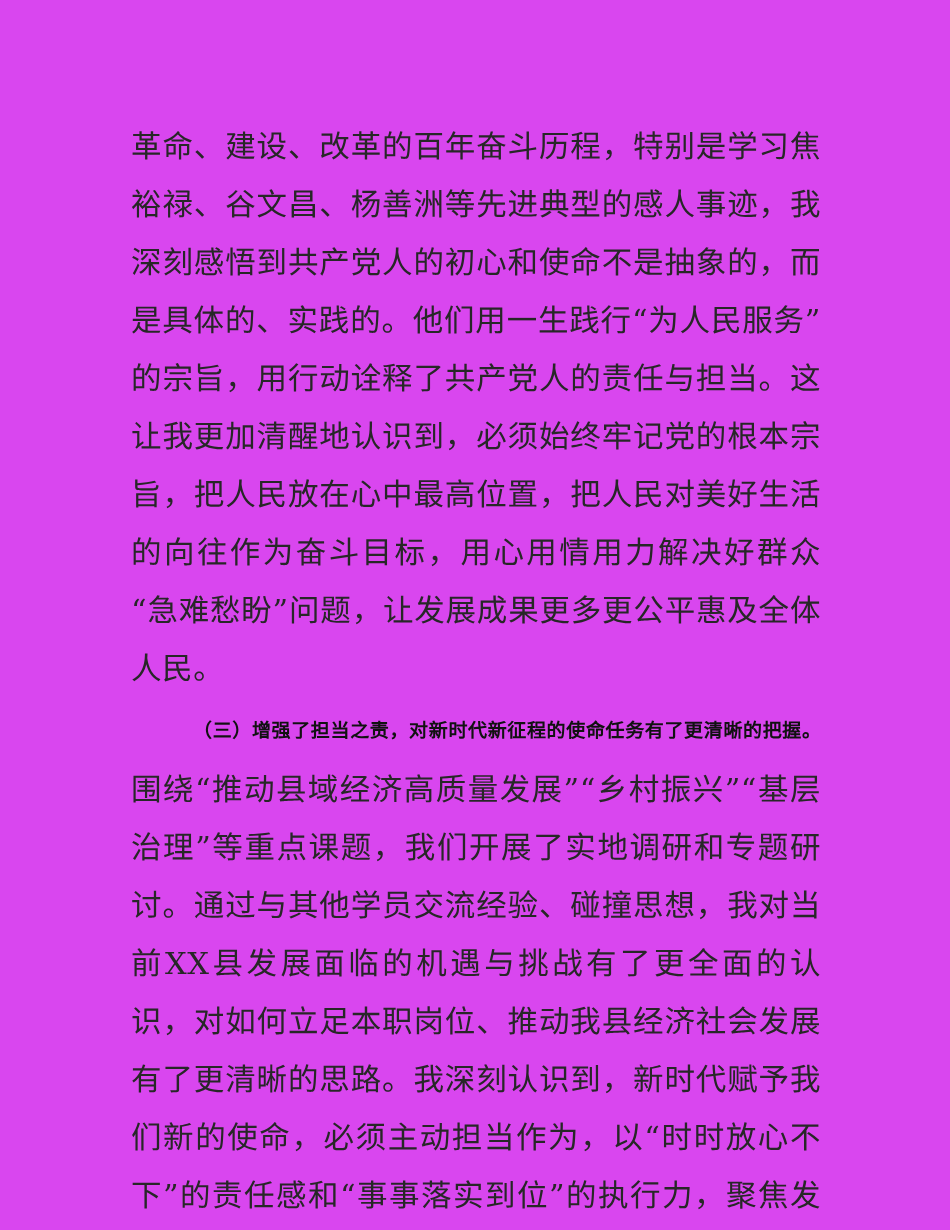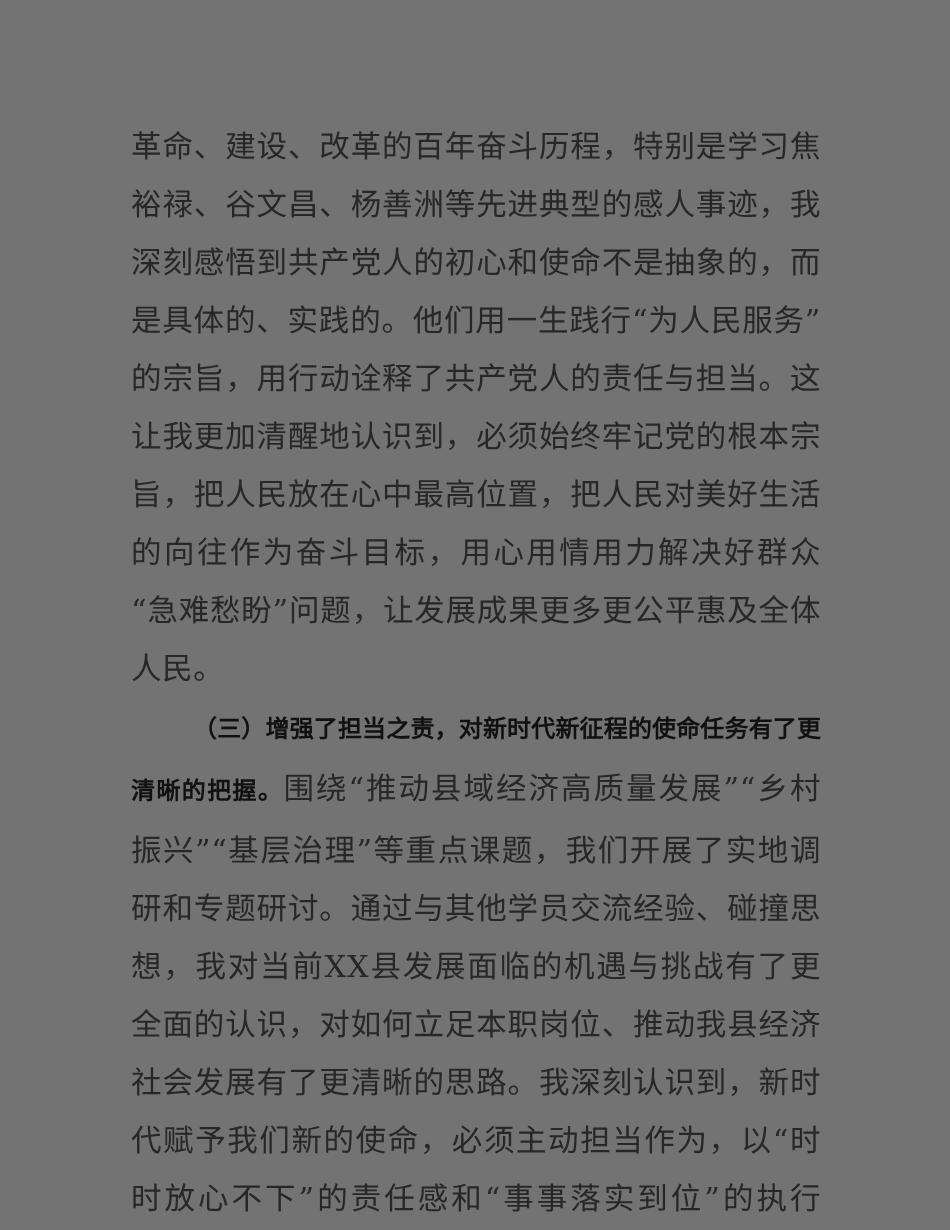--- a/index.html
+++ b/index.html
@@ -6,21 +6,21 @@
   html, body {
     margin: 0;
     padding: 0;
     background: #ffffff;
   }
 
   .page {
     position: relative;
     width: 950px;
     height: 1230px;
-    background: #737373;
+    background: #d946ef;
     overflow: hidden;
     box-sizing: border-box;
   }
 
   .content {
     position: absolute;
     left: 131px;
     top: 118px;
     width: 690px;
   }
@@ -40,21 +40,21 @@
   }
 
   .para.indent {
     text-indent: 62px;
   }
 
   
   .runin-bold {
     font-family: Liberation Mono, monospace;
     font-weight: 700;
-    font-size: 24px;
+    font-size: 19px;
     letter-spacing: 0px;
     color: #111111;
   }
 
   .block {
     margin: 0;
   }
 </style>
 </head>
 <body>

